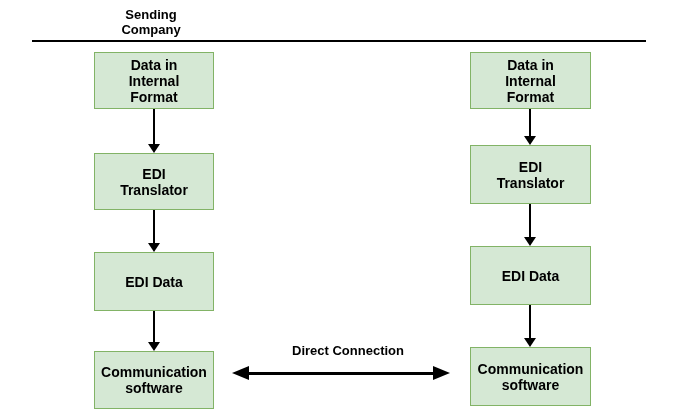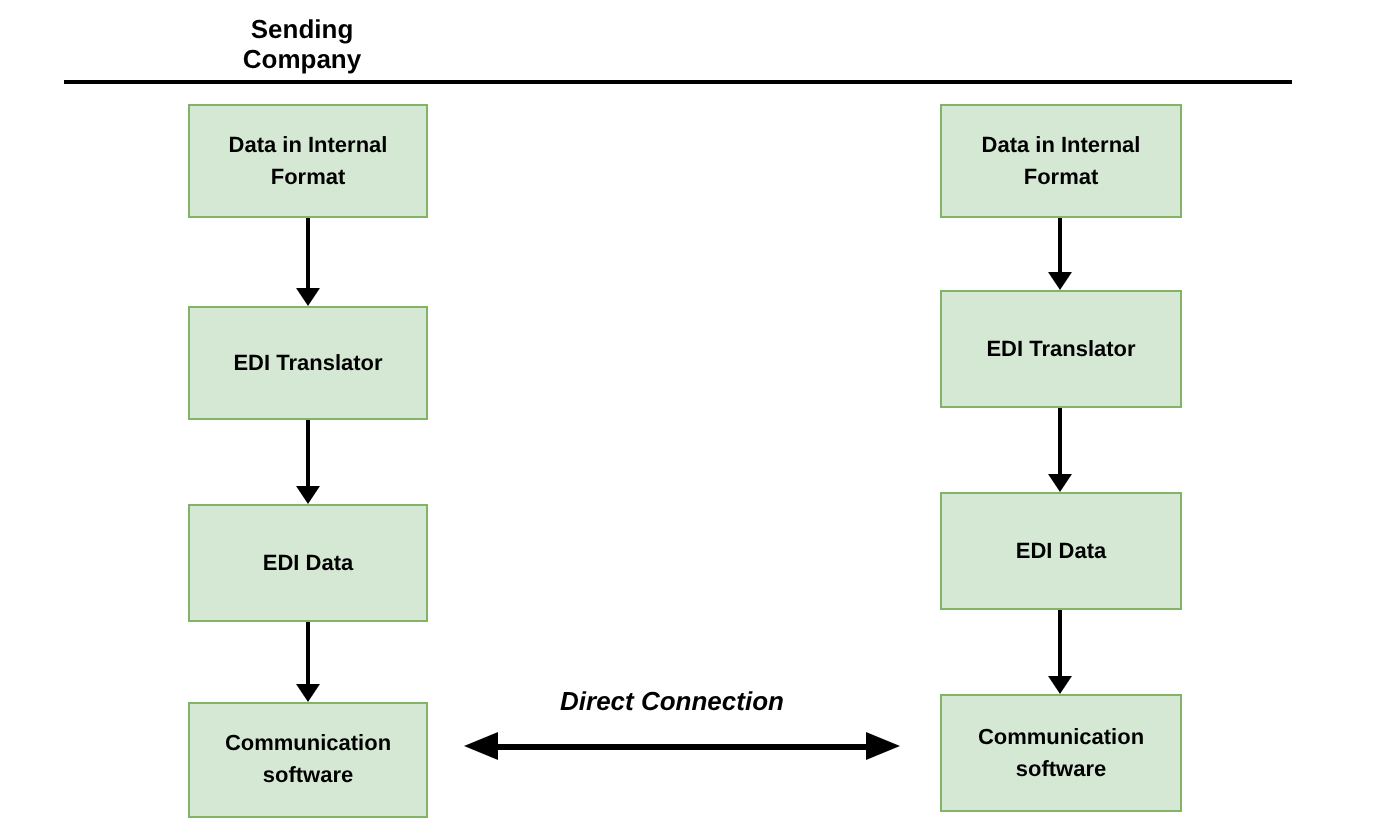--- a/index.html
+++ b/index.html
@@ -17,21 +17,21 @@
   }
   .hdr-left{left:109px;}
   .hdr-right{left:488px;}
   .divider{
     position:absolute; left:32px; top:40px; width:614px; height:2px; background:var(--line);
   }
   .fbox{
     position:absolute; width:120px; box-sizing:border-box;
     background:var(--box-fill); border:1px solid var(--box-border);
     display:flex; align-items:center; justify-content:center; text-align:center;
-    font-size:11px; font-weight:bold; line-height:16px; color:var(--text);
+    font-size:14px; font-weight:bold; line-height:16px; color:var(--text);
     padding:2px 17px;
   }
   
   .pos-l1{left:94px; top:52px;  height:57px;}
   .pos-l2{left:94px; top:153px; height:57px;}
   .pos-l3{left:94px; top:252px; height:59px;}
   .pos-l4{left:94px; top:351px; height:58px;}
   
   .pos-r1{left:470px; top:52px;  height:57px; width:121px;}
   .pos-r2{left:470px; top:145px; height:59px; width:121px;}
@@ -58,22 +58,22 @@
     position:absolute; left:0; top:0; width:0; height:0;
     border-top:7px solid transparent; border-bottom:7px solid transparent;
     border-right:17px solid var(--line);
   }
   .harrow .head-r{
     position:absolute; right:0; top:0; width:0; height:0;
     border-top:7px solid transparent; border-bottom:7px solid transparent;
     border-left:17px solid var(--line);
   }
   .conn-label{
-    position:absolute; left:246px; top:343px; width:180px; text-align:center;
-    font-size:13px; font-weight:bold; color:var(--text);font-style:italic;
+    position:absolute; left:258px; top:343px; width:180px; text-align:center;
+    font-size:13px; font-weight:bold; color:var(--text);
   }
 </style>
 </head>
 <body>
 
 <div class="canvas">
 
   <div class="col-header hdr-left">Sending Company</div>
 
   <div class="divider"></div>

